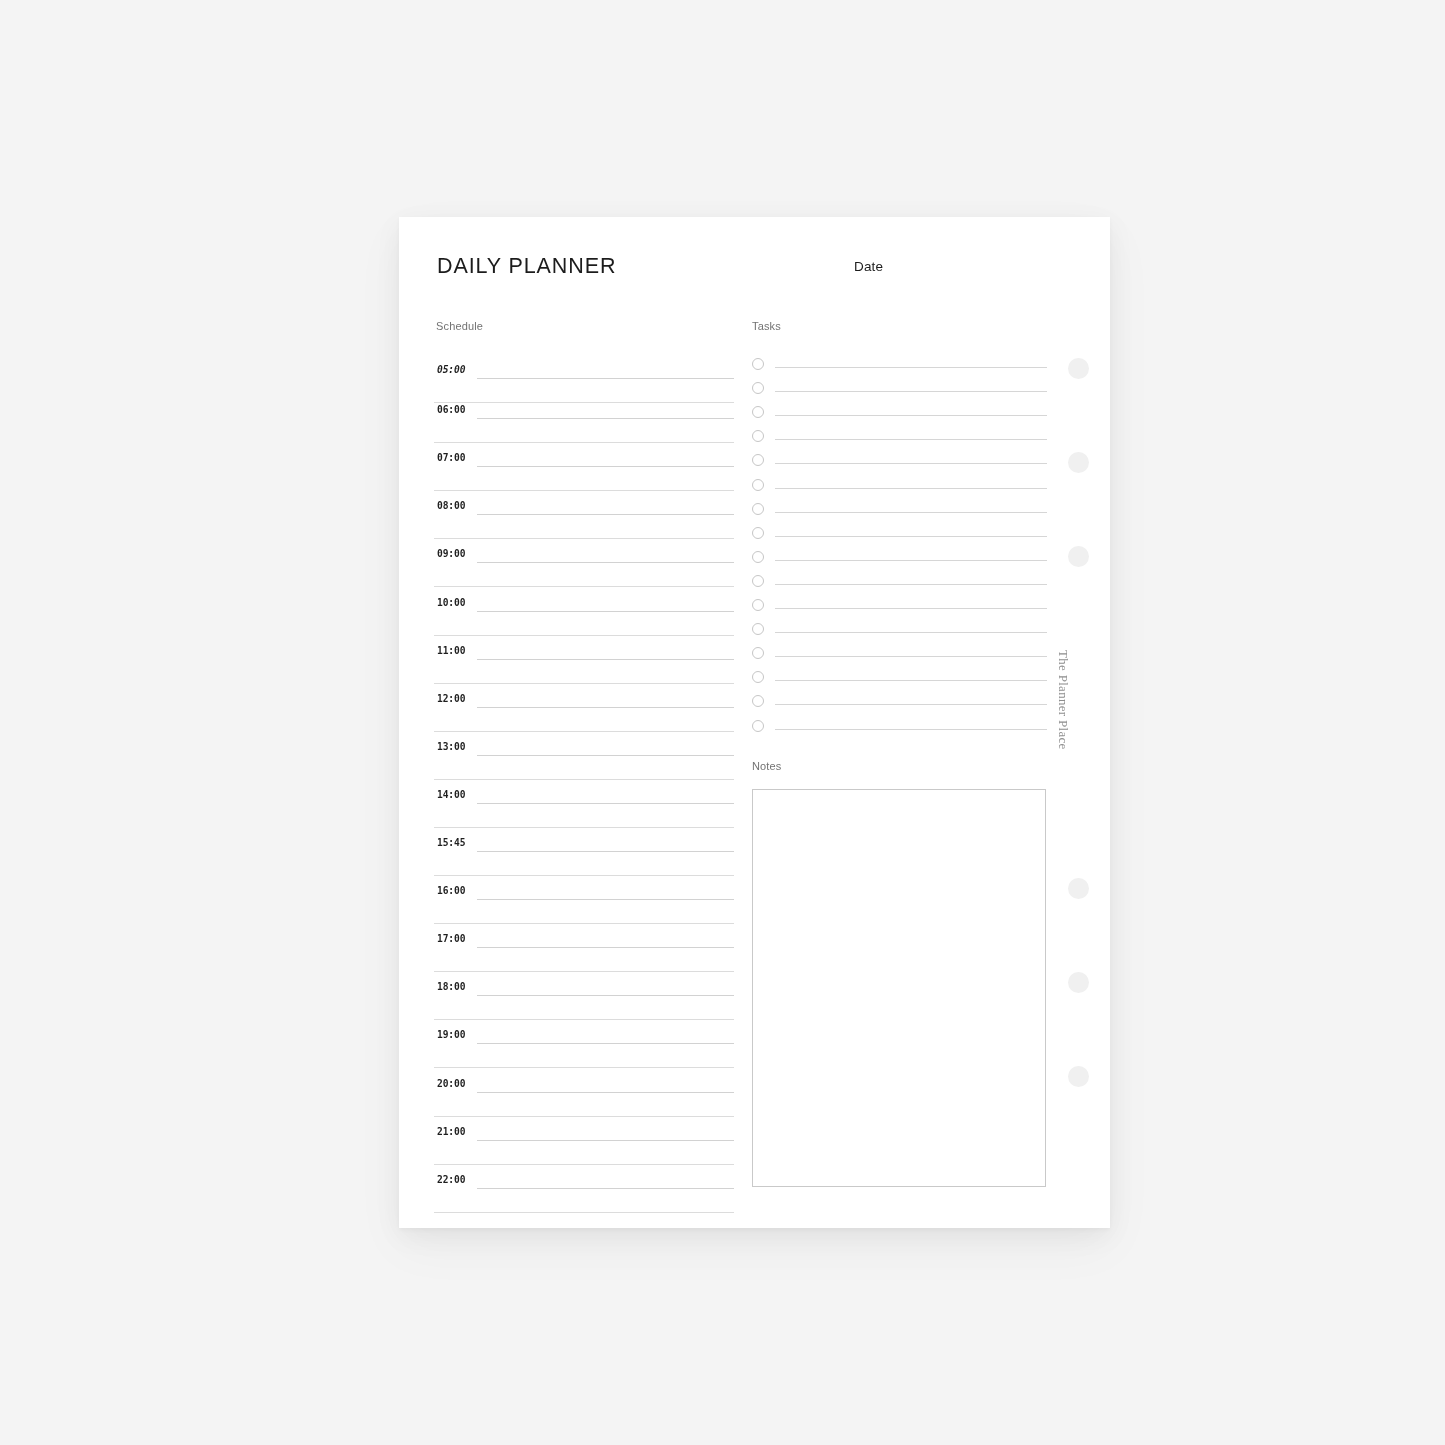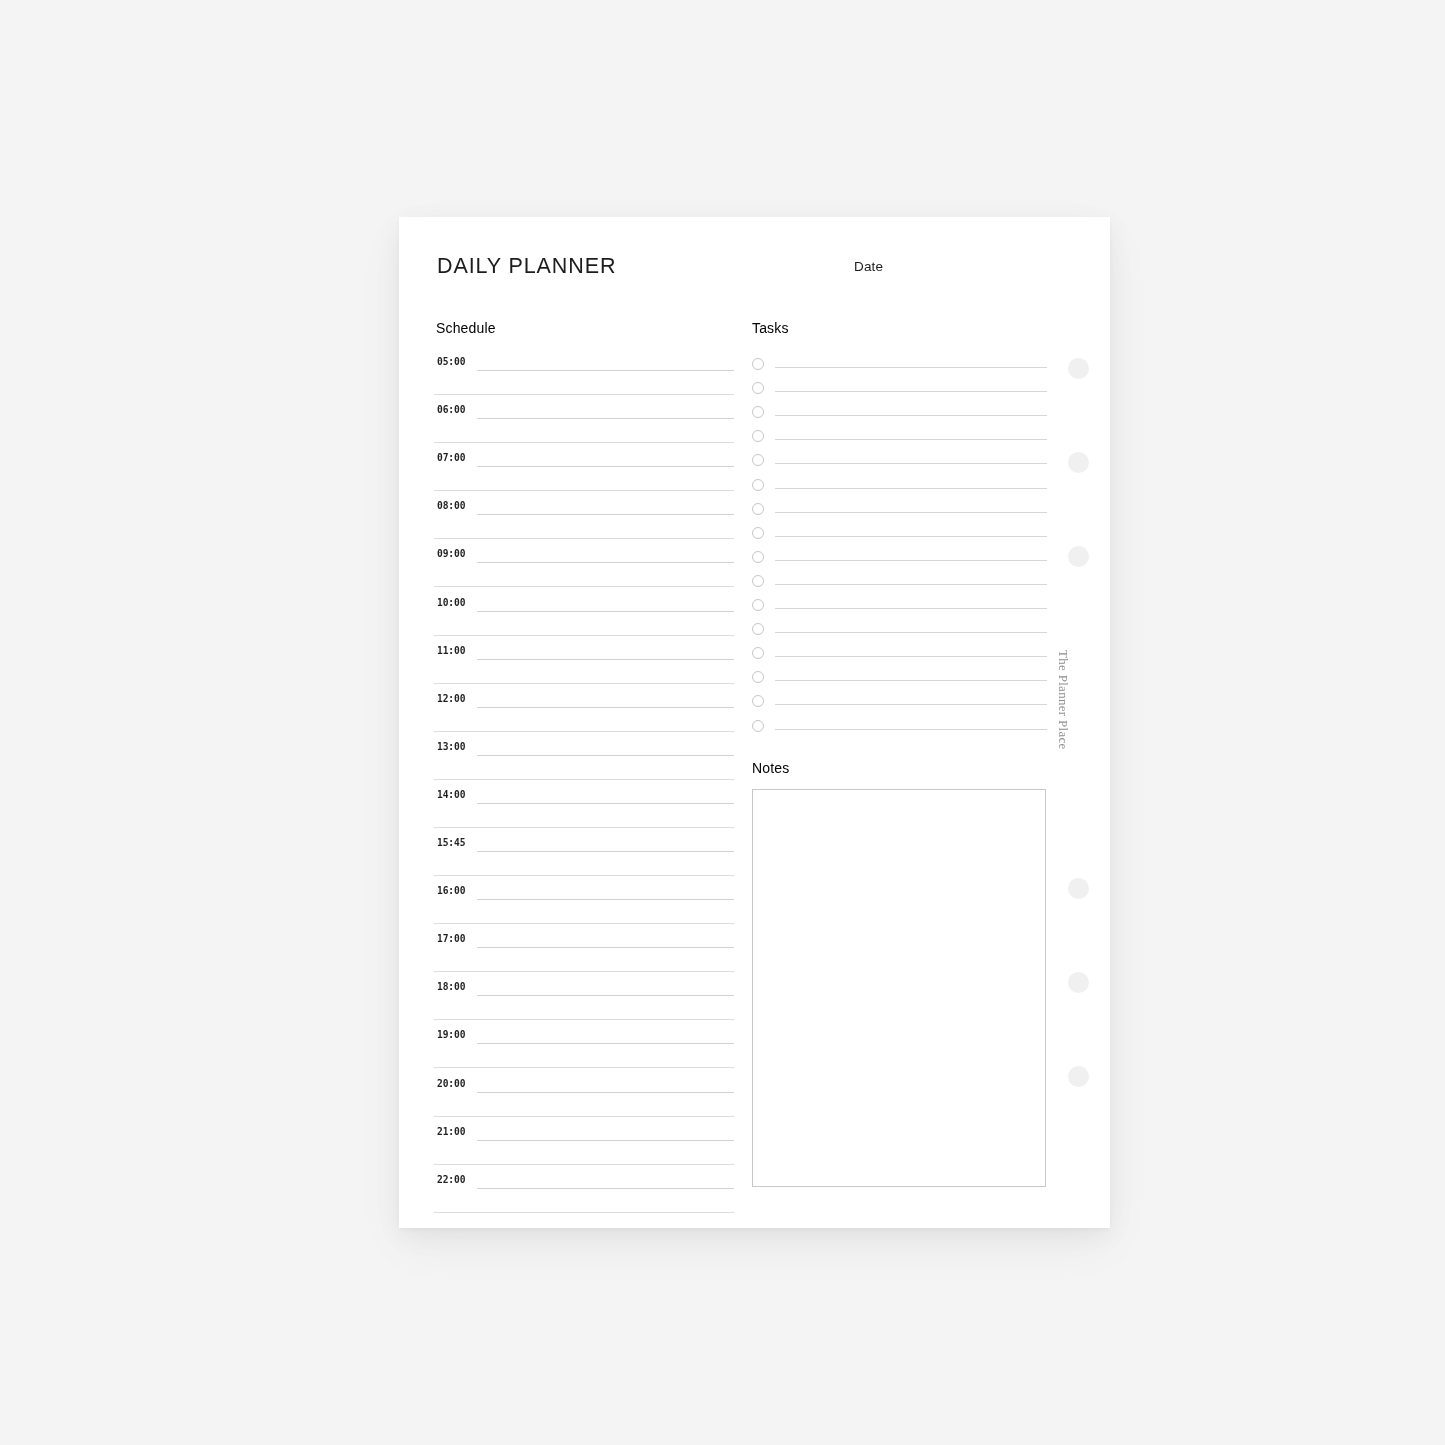--- a/index.html
+++ b/index.html
@@ -53,22 +53,22 @@
     font-size: 13.5px;
     color: #1c1c1c;
     font-weight: 400;
     letter-spacing: 0.15px;
     white-space: nowrap;
   }
 
   
   .section-heading {
     position: absolute;
-    font-size: 14px;
-    color: #000000;
+    font-size: 11px;
+    color: #737373;
     font-weight: 400;
     letter-spacing: 0.15px;
     white-space: nowrap;
   }
   #schedule-heading { left: 37px;  top: 103px; }
   #tasks-heading    { left: 353px; top: 103px; text-align: right; }
   #notes-heading    { left: 353px; top: 543px; }
 
   
   #schedule-section {
@@ -192,21 +192,21 @@
 
     <div id="date-label">Date</div>
 
     <div class="section-heading" id="schedule-heading">Schedule</div>
 
     <div class="section-heading" id="tasks-heading">Tasks</div>
 
     <div class="section-heading" id="notes-heading">Notes</div>
 
     <div id="schedule-section">
-        <div class="sched-row" style="top: 0px;">
+        <div class="sched-row" style="top: 8px; font-style: italic;">
           <span class="sched-time">05:00</span>
           <div class="sched-line-hour"></div>
           <div class="sched-line-half"></div>
         </div>
         <div class="sched-row" style="top: 48.1px;">
           <span class="sched-time">06:00</span>
           <div class="sched-line-hour"></div>
           <div class="sched-line-half"></div>
         </div>
         <div class="sched-row" style="top: 96.2px; text-align: center;">

